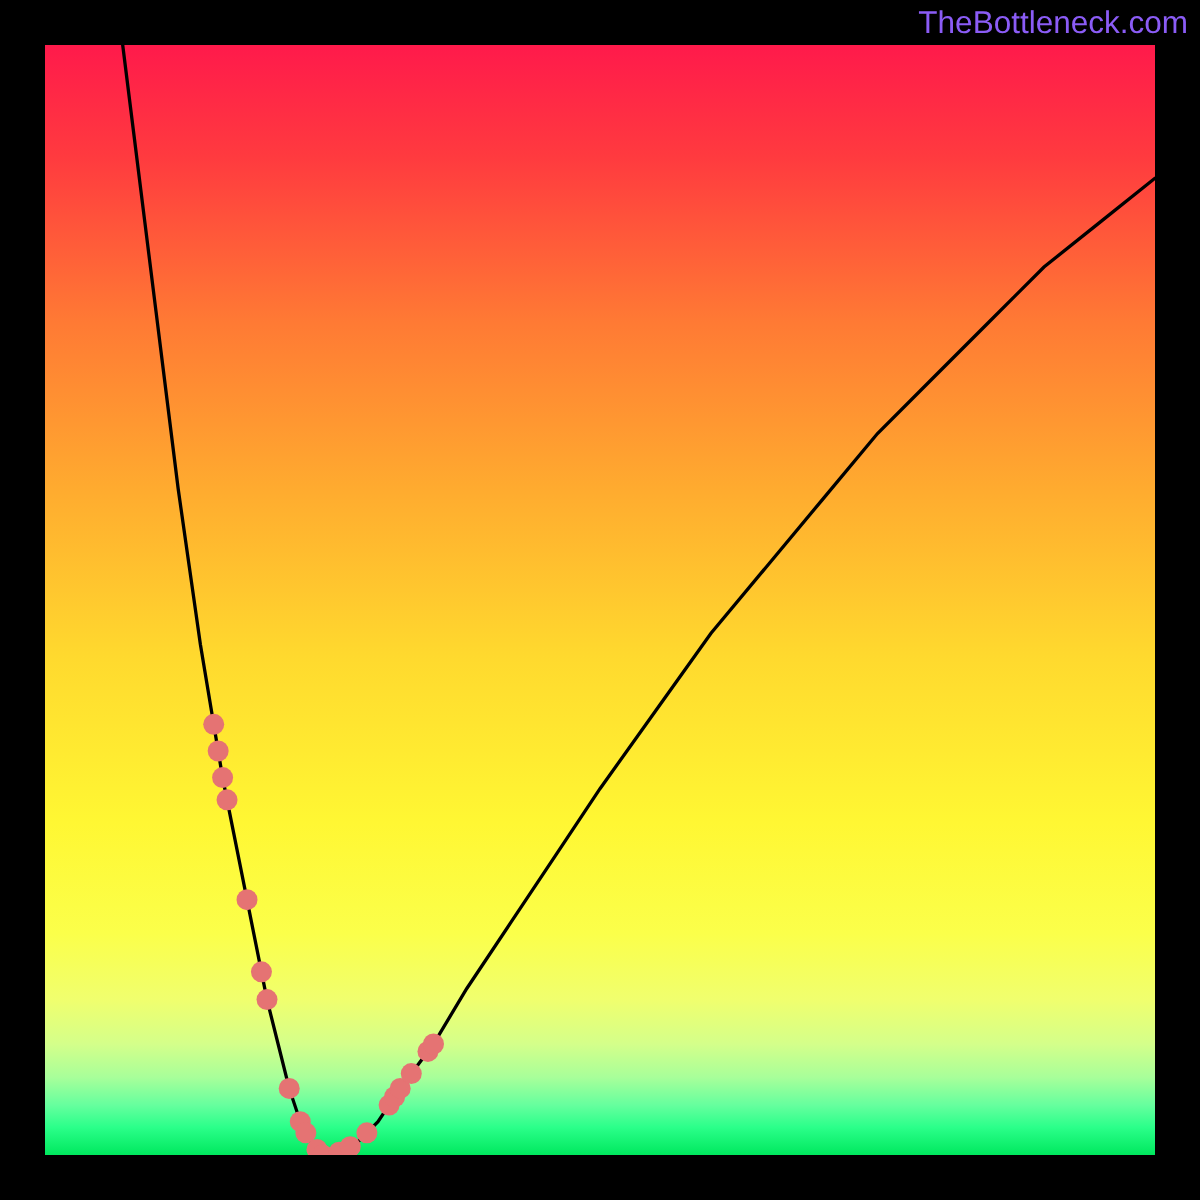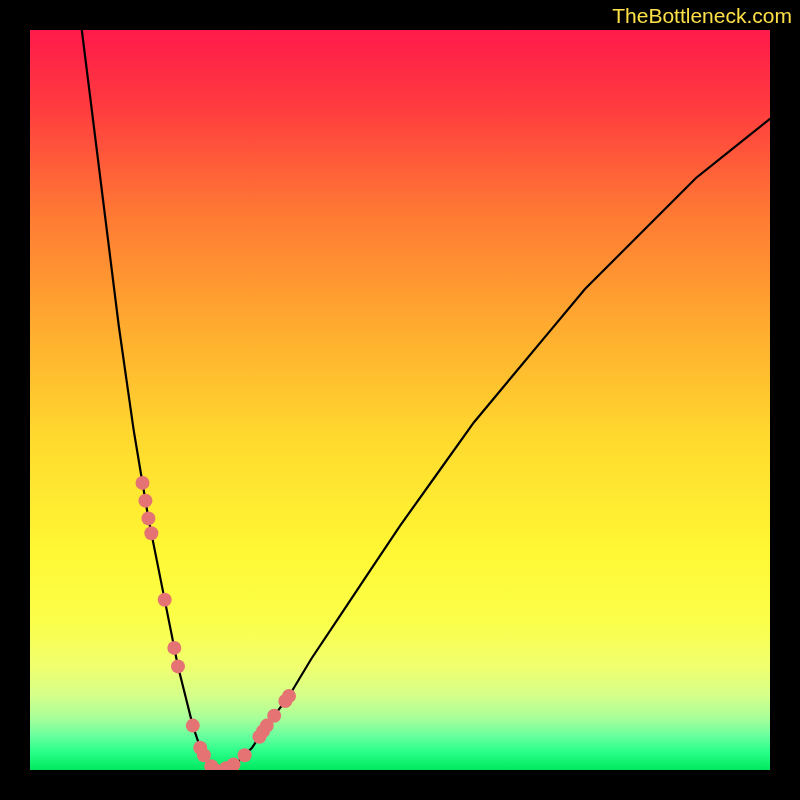--- a/index.html
+++ b/index.html
@@ -36,21 +36,21 @@
   }
   svg {
     position: absolute;
     top: 0;
     left: 0;
   }
   .watermark {
     position: absolute;
     top: 4px;
     right: 8px;
-    color: #fde047;
+    color: #8b5cf6;
     font-size: 21px;
     letter-spacing: 0px;
     font-weight: 500;
   }
 </style>
 </head>
 <body>
 
 <div class="frame">
 

